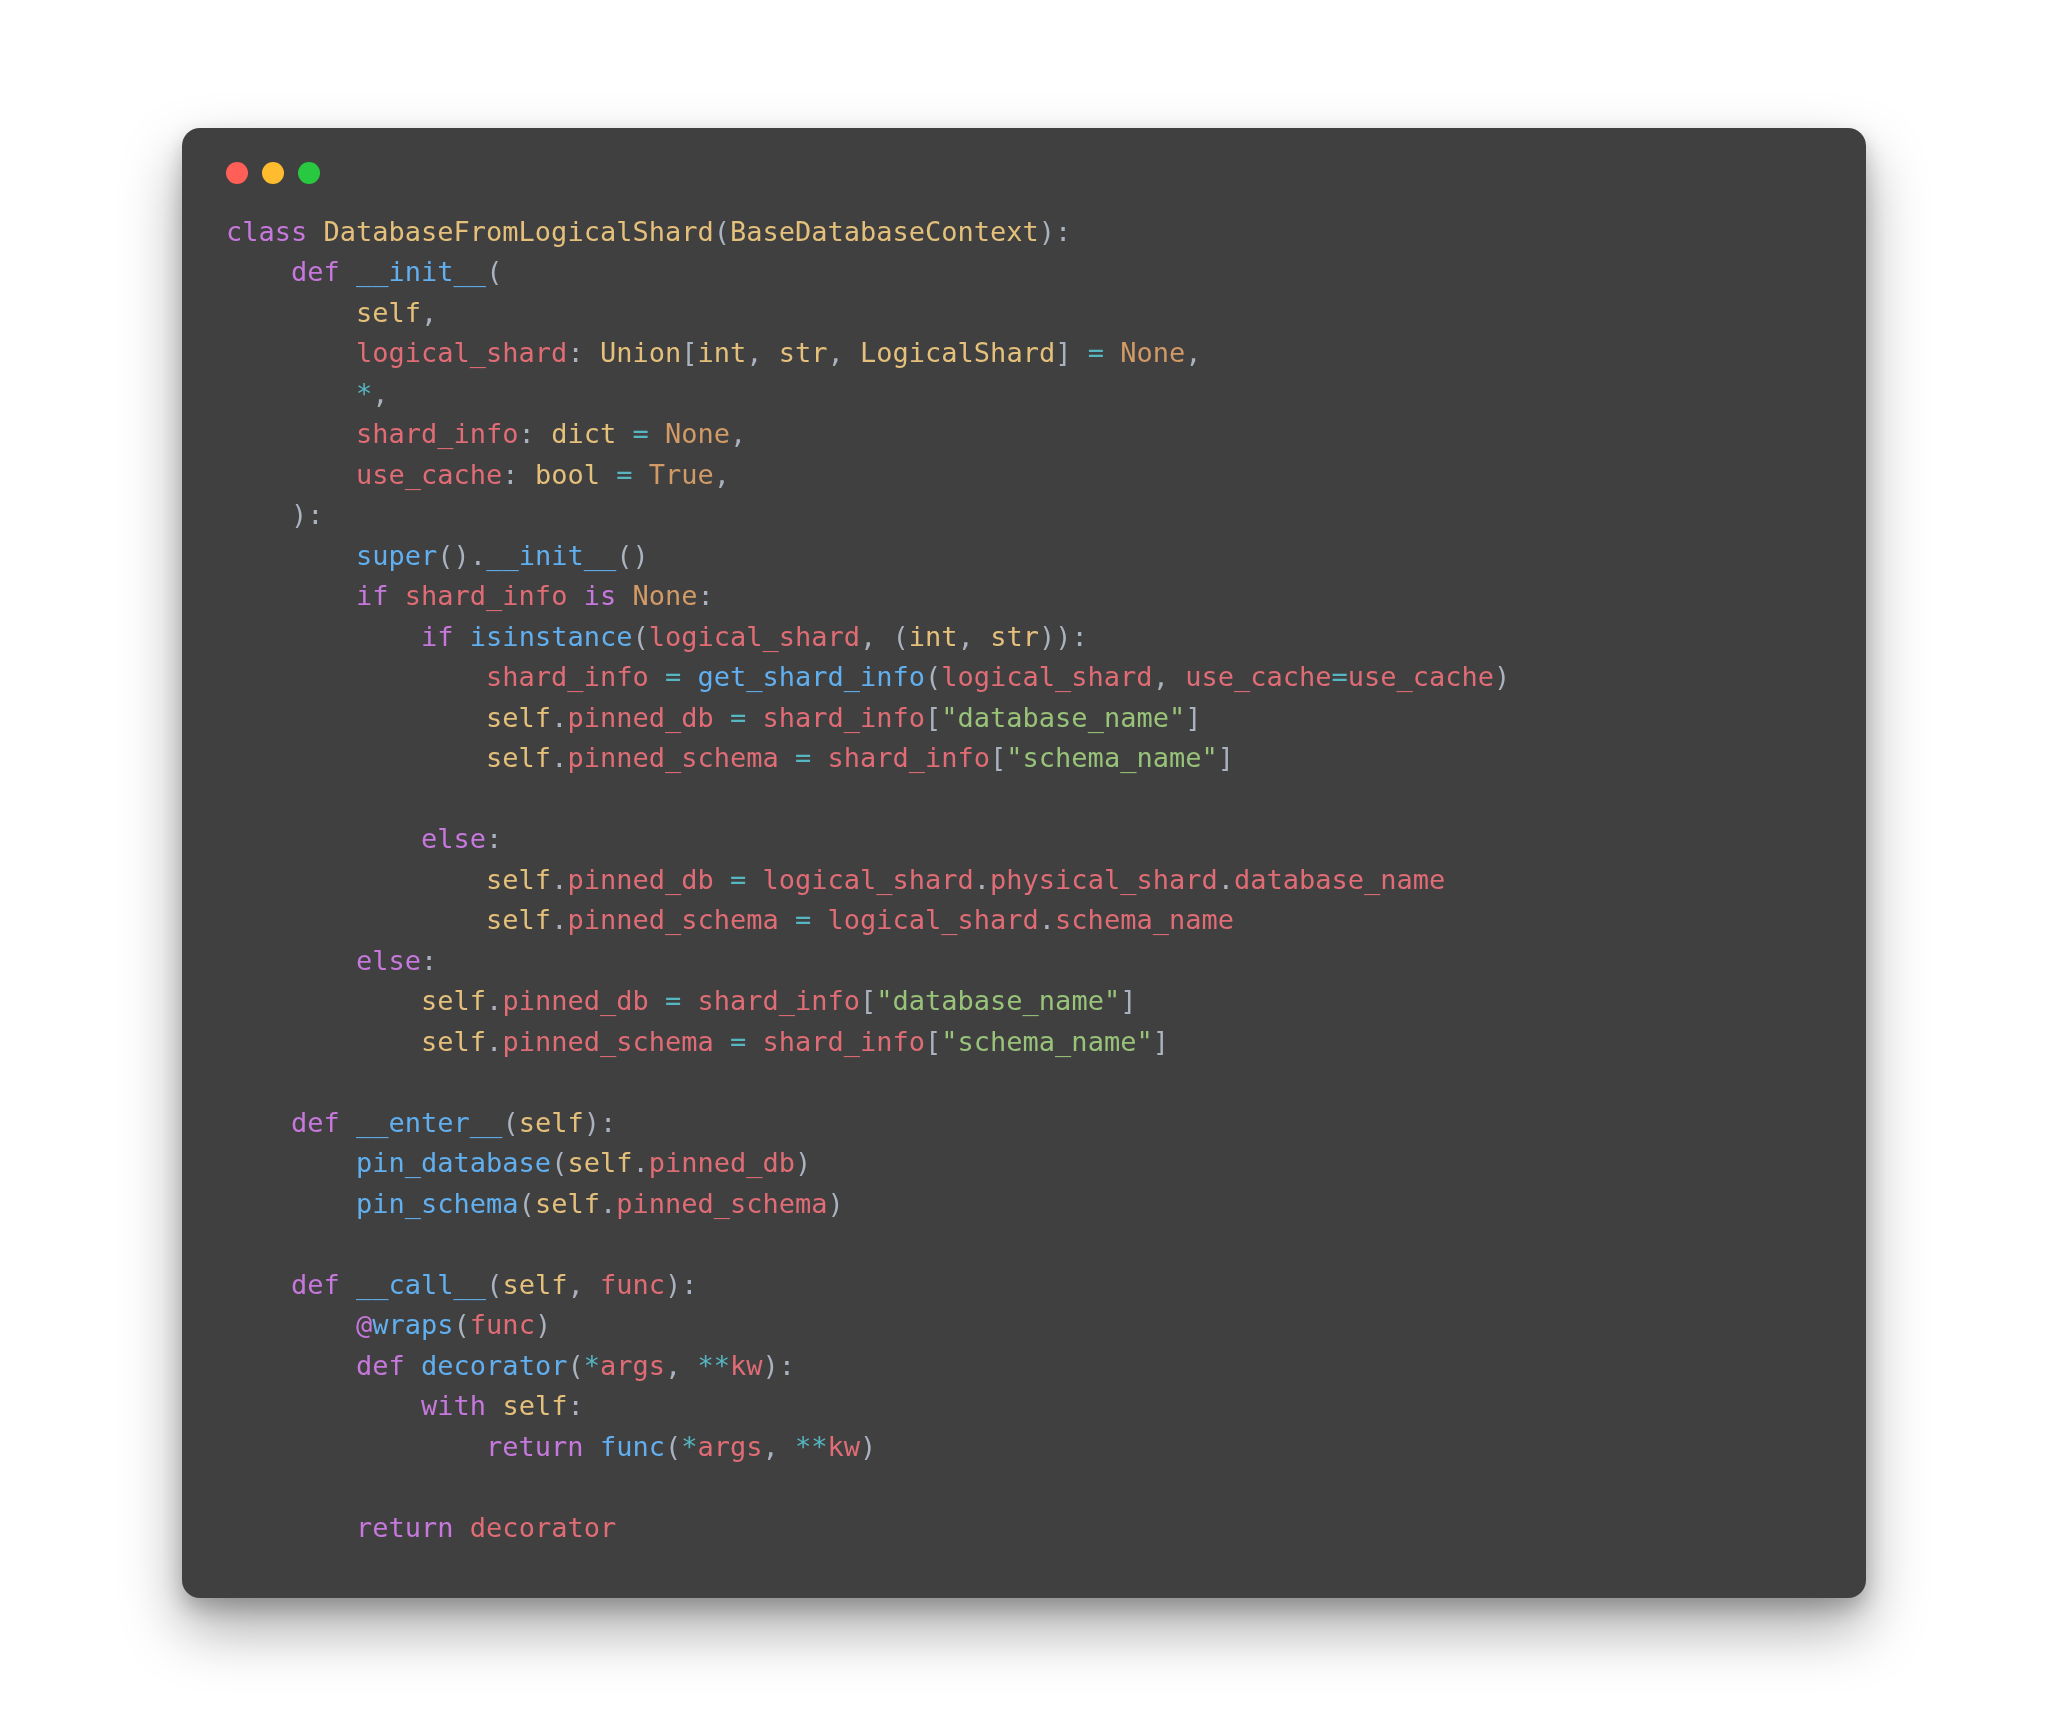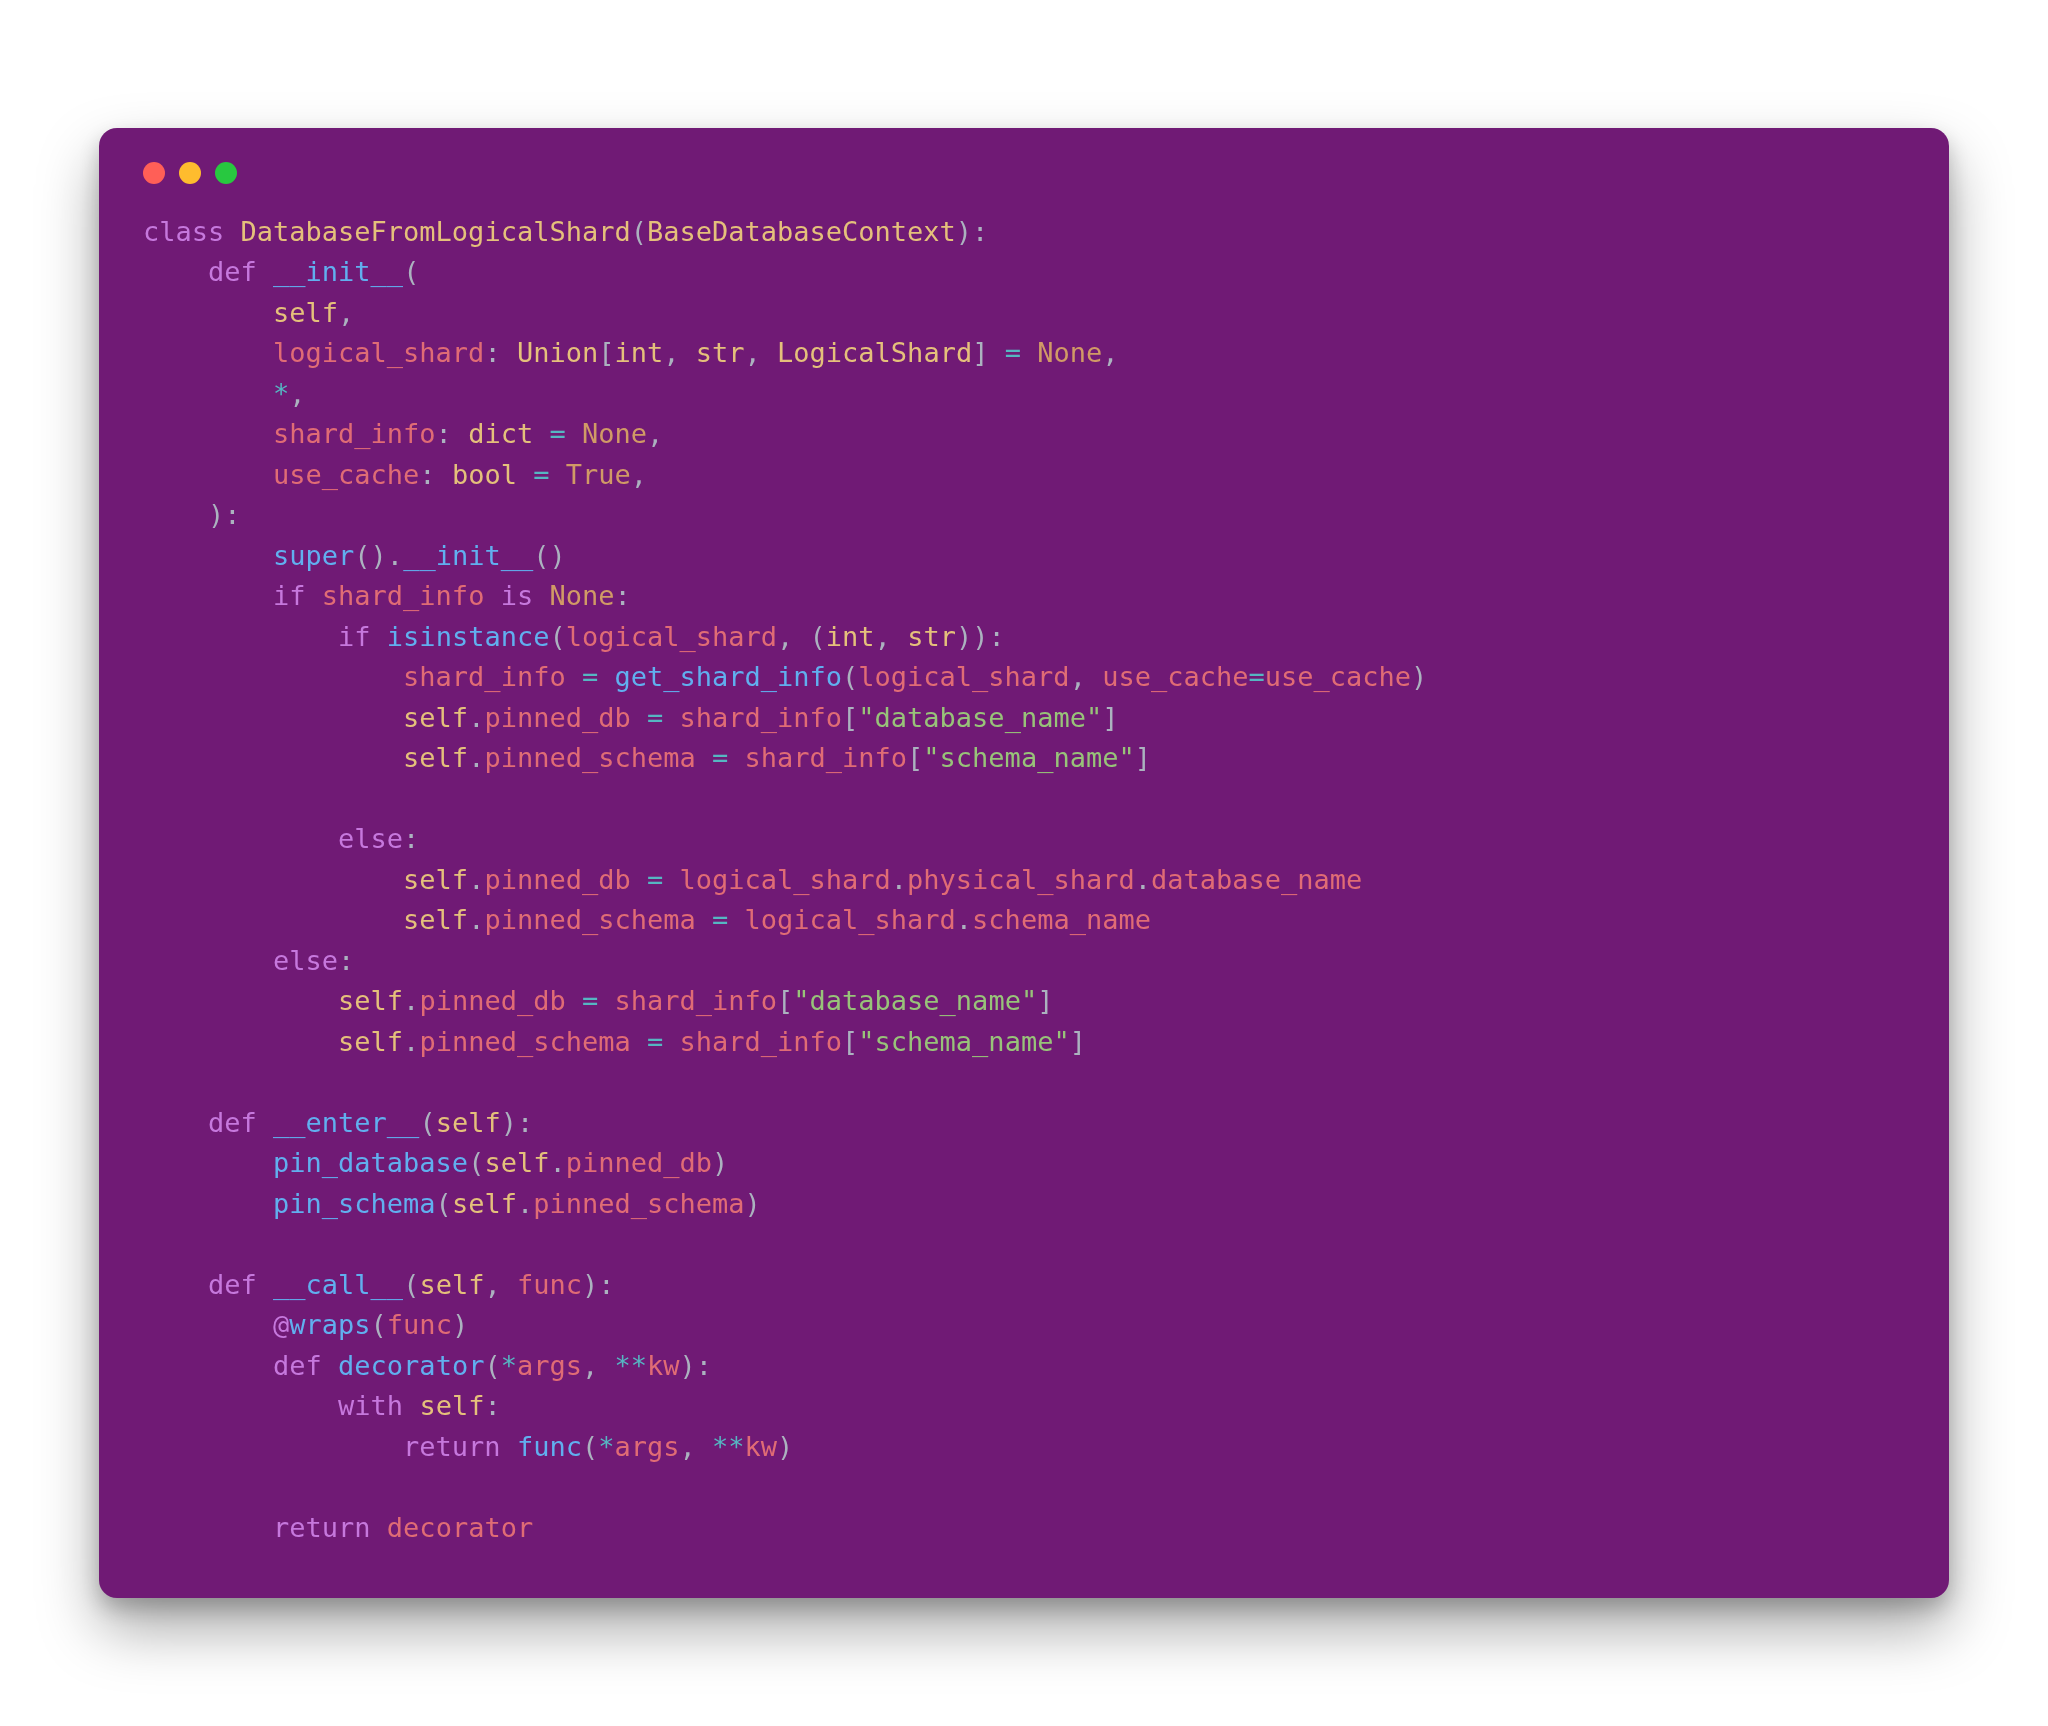--- a/index.html
+++ b/index.html
@@ -7,22 +7,22 @@
     padding: 0;
     background: #ffffff;
     width: 2048px;
     height: 1726px;
     font-family: ui-monospace, "SF Mono", Menlo, Monaco, Consolas, monospace;
     display: flex;
     align-items: center;
     justify-content: center;
   }
   .window {
-    width: 1850px;
-    background: #701a75;
+    width: 1684px;
+    background: #404040;
     border-radius: 18px;
     box-shadow: 0 30px 60px rgba(0,0,0,0.35), 0 10px 20px rgba(0,0,0,0.2);
     padding: 34px 44px 50px 44px;
     box-sizing: border-box;
   }
   .titlebar {
     display: flex;
     gap: 14px;
     margin-bottom: 28px;
   }

